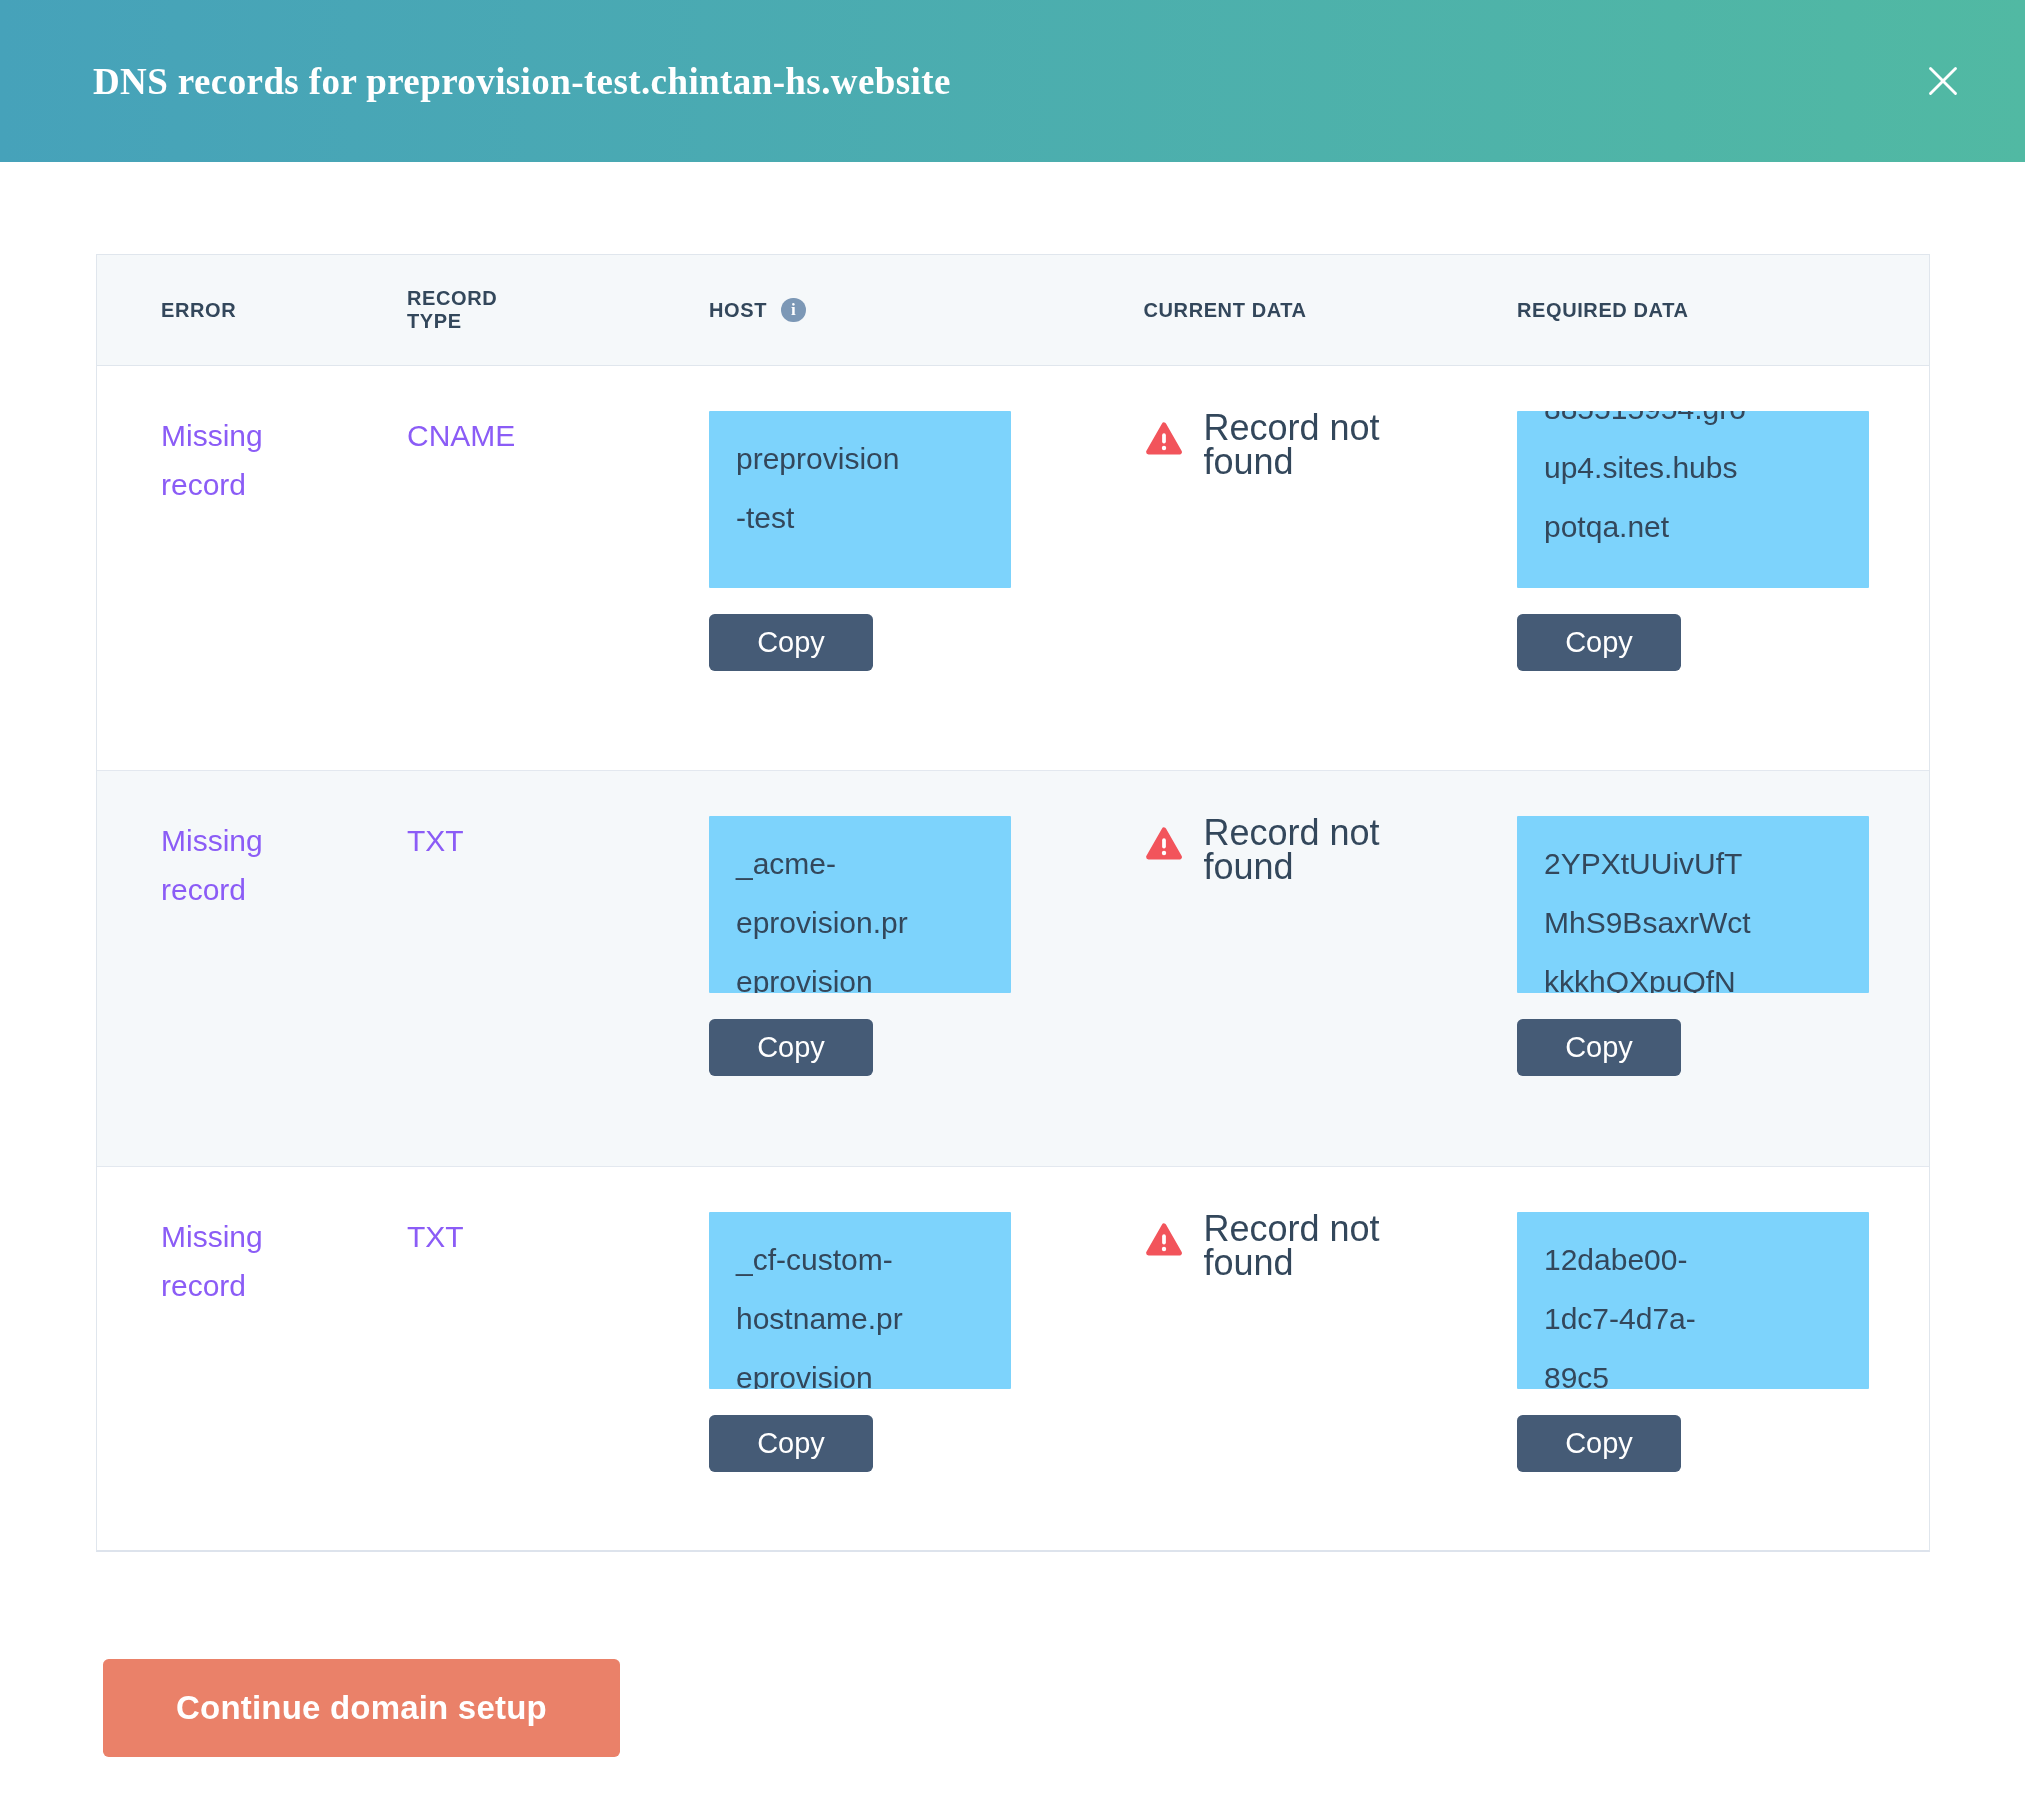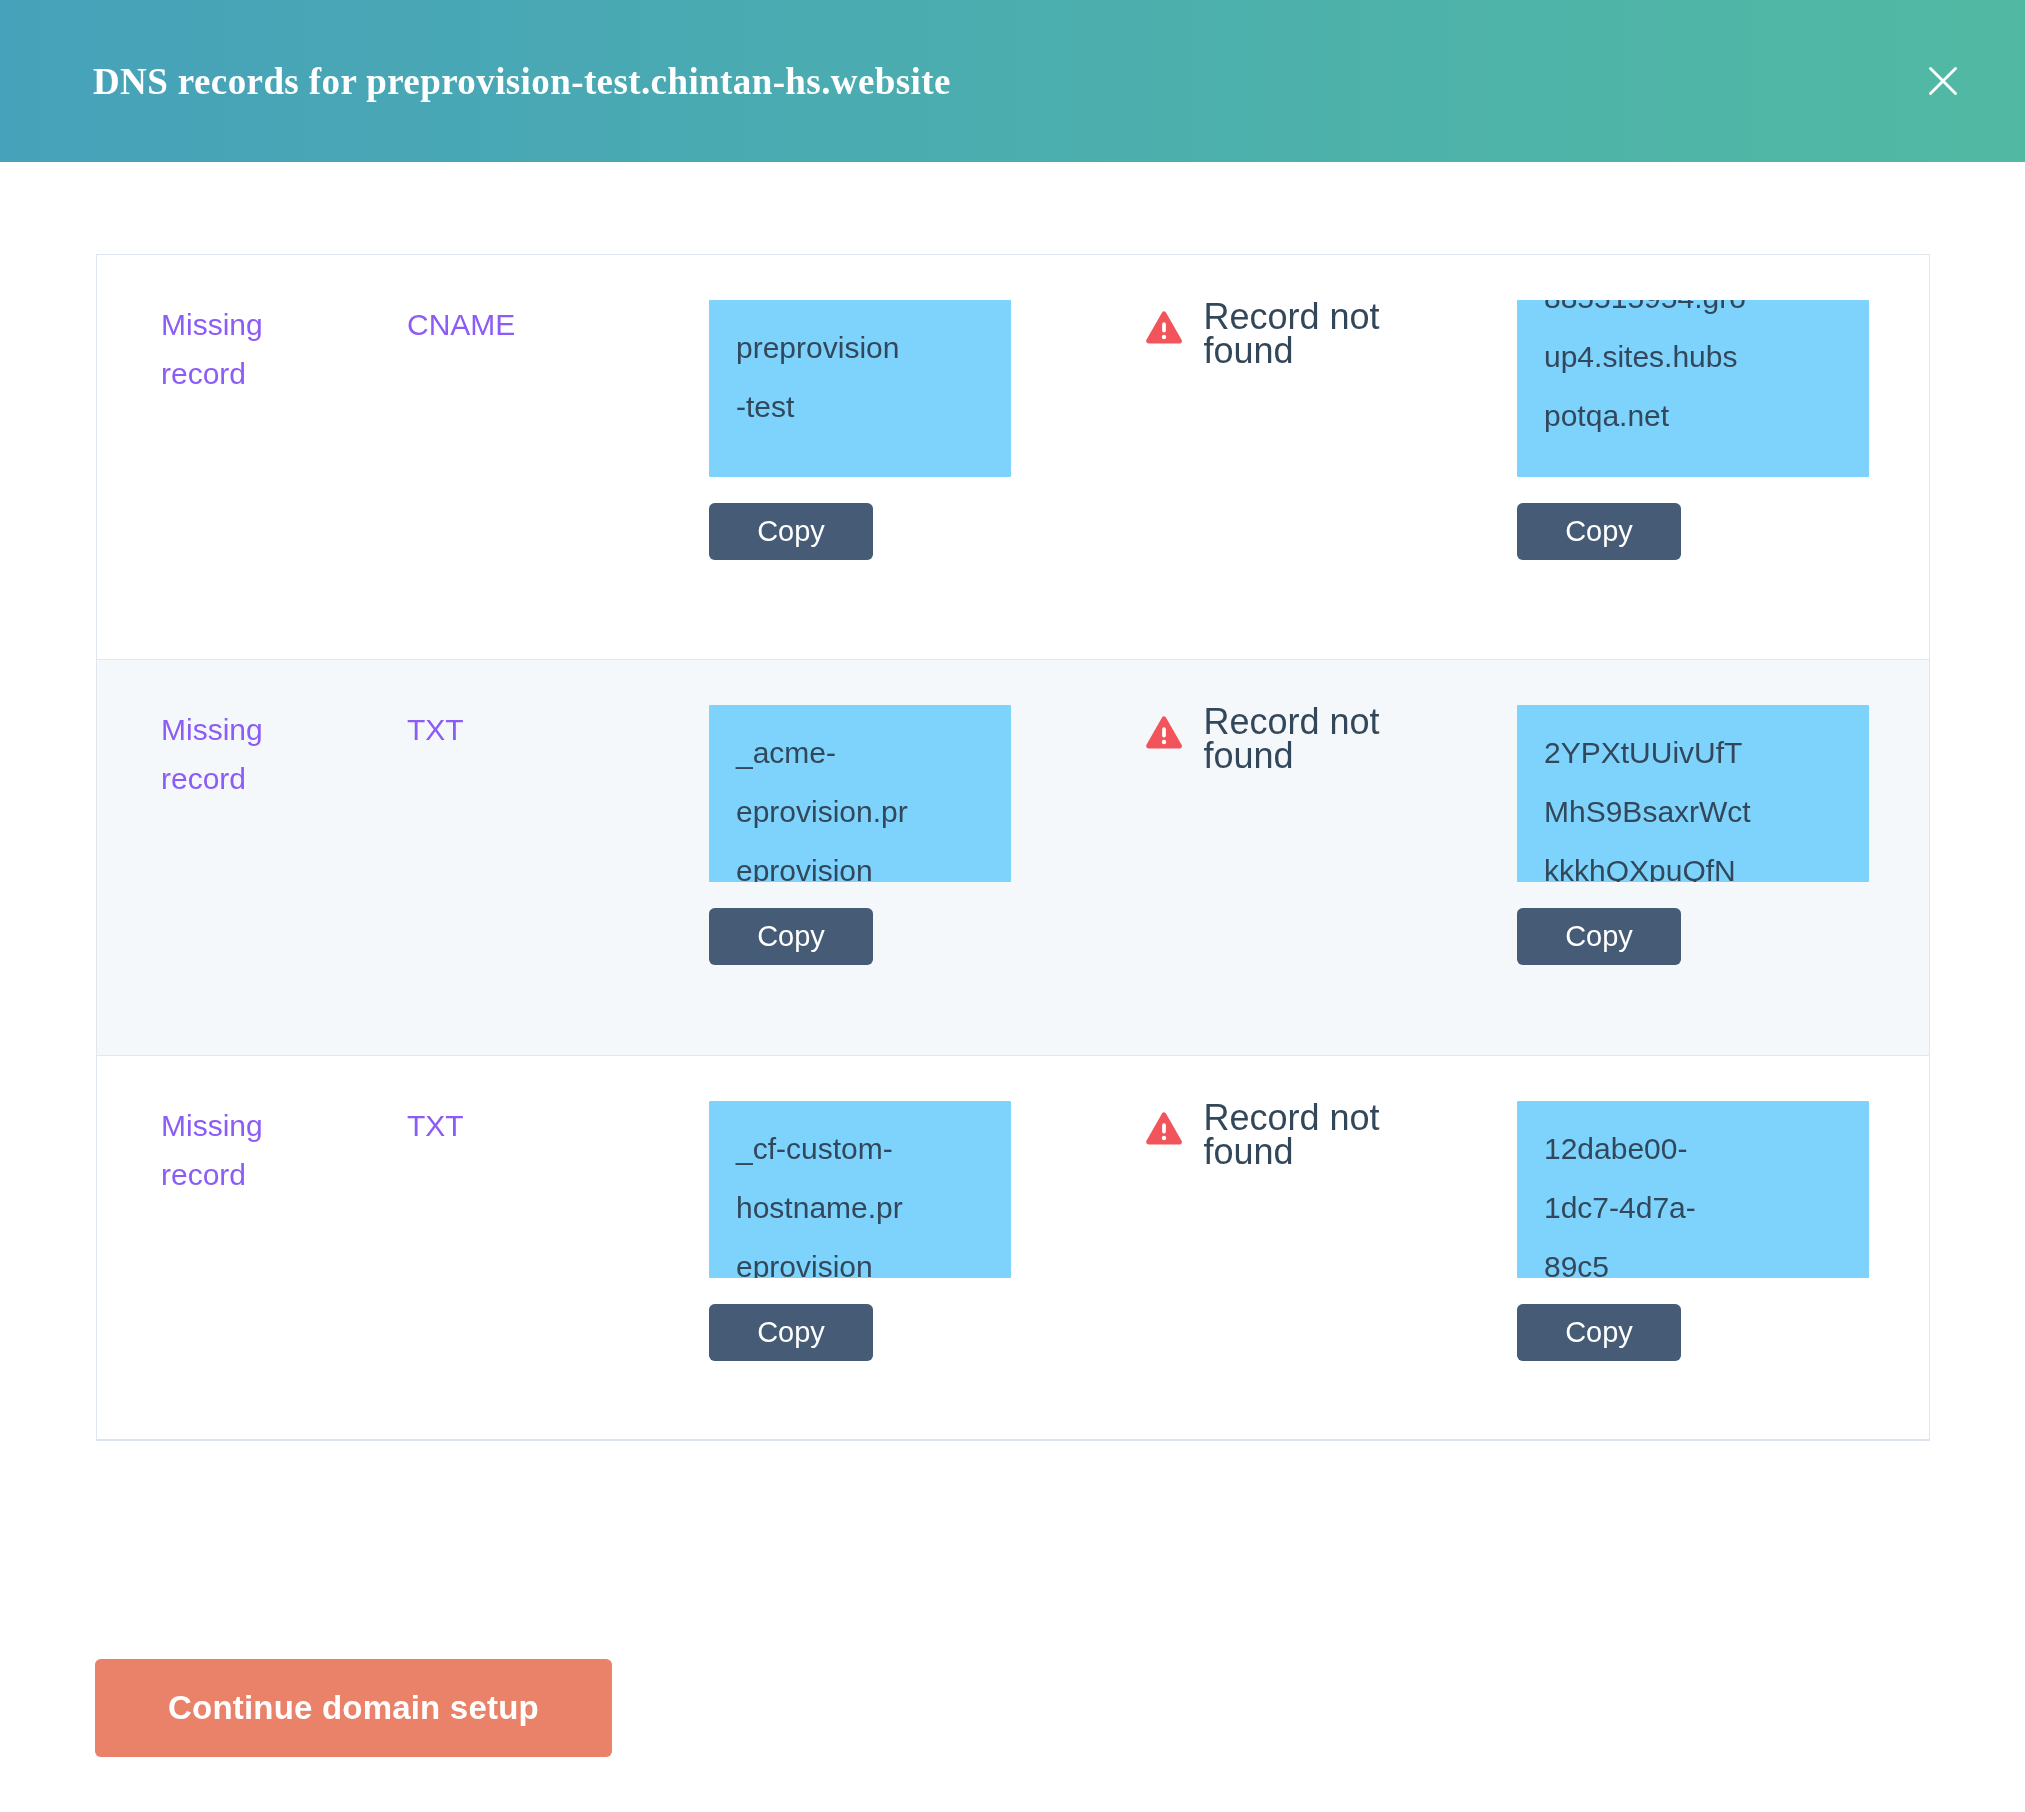--- a/index.html
+++ b/index.html
@@ -81,21 +81,21 @@
     display:flex;align-items:center;justify-content:center;cursor:pointer;
   }
 
   
   .current-wrap{display:flex;align-items:flex-start;}
   .warn-icon{width:40px;height:39px;margin-top:8.6px;flex:0 0 auto;}
   .current-text{margin-left:20px;font-size:36px;line-height:34px;width:215px;}
 
   
   .continue-btn{
-    position:absolute;left:95px;top:1659px;height:98px;padding:0 73px;
+    position:absolute;left:103px;top:1659px;height:98px;padding:0 73px;
     background:#ea8169;border:none;border-radius:5.7px;color:#ffffff;
     font-size:33px;font-weight:700;font-family:"Liberation Sans",sans-serif;
     display:flex;align-items:center;justify-content:center;cursor:pointer;
     letter-spacing:0.2px;
   }
 </style>
 </head>
 <body>
 
 <div>
@@ -105,20 +105,38 @@
     <div class="close-btn">
       <svg viewBox="0 0 24 24" fill="none" stroke="#ffffff" stroke-width="1.7" stroke-linecap="round">
         <line x1="4.5" y1="4.5" x2="19.5" y2="19.5"></line>
         <line x1="19.5" y1="4.5" x2="4.5" y2="19.5"></line>
       </svg>
     </div>
   </div>
 
   <div class="dns-table">
 
+    <div class="t-row t-head">
+      <div class="cell c1">
+        <span>ERROR</span>
+      </div>
+      <div class="cell c2">
+        <span class="wrap-narrow">RECORD TYPE</span>
+      </div>
+      <div class="cell c3">
+        <span>HOST</span>
+        <span class="info-icon">i</span>
+      </div>
+      <div class="cell c4">
+        <span>CURRENT DATA</span>
+      </div>
+      <div class="cell c5">
+        <span>REQUIRED DATA</span>
+      </div>
+    </div>
 
     <div class="t-row t-body-row row-1">
       <div class="cell c1 body-text">
         <span class="wrap-narrow">Missing record</span>
       </div>
       <div class="cell c2 body-text">CNAME</div>
       <div class="cell c3">
         <div class="val-box">
           <div class="val-text">preprovision
 -test</div>

